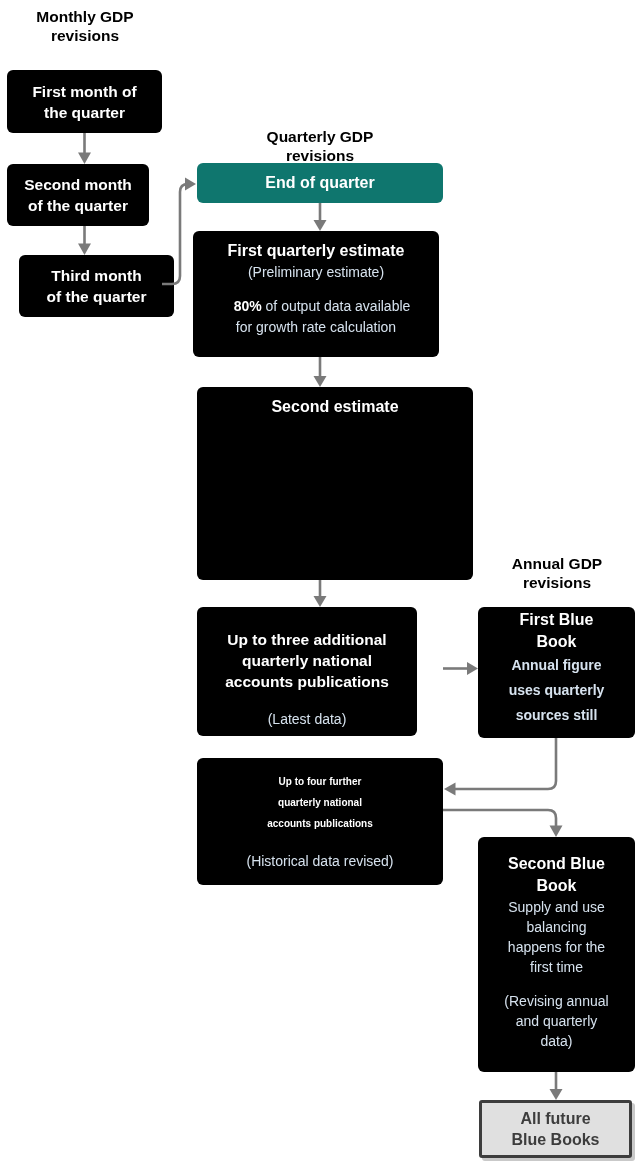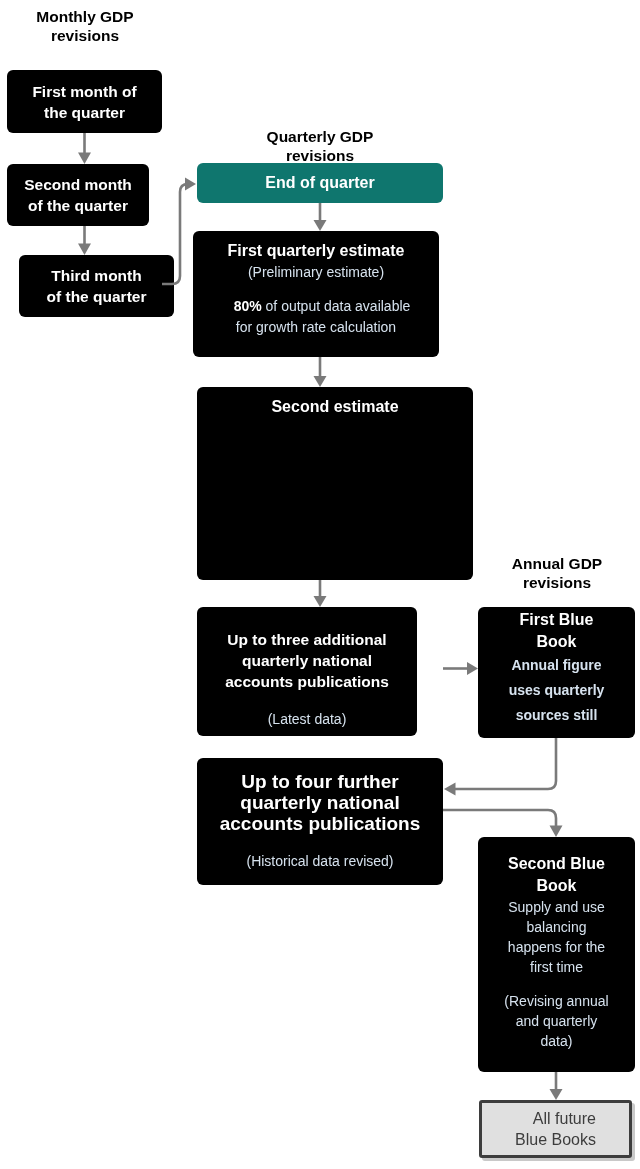--- a/index.html
+++ b/index.html
@@ -71,23 +71,23 @@
   .gap-sm { height: 14px; }
   .gap-md { height: 17px; }
   .q-pad { padding: 9px 14px 0 14px; }
   .finalbox {
     position: absolute;
     background: #e0e0e0;
     border: 3px solid #3d3d3d;
     border-radius: 3px;
     box-shadow: 3px 3px 0 #c9c9c9;
     color: #3d3d3d;
-    text-align: right;
+    text-align: center;
     box-sizing: border-box;
-    font-weight: normal;
+    font-weight: bold;
     font-size: 16px;
     line-height: 21px;
     white-space: pre-line;
   }
   .connectors {
     position: absolute;
     left: 0; top: 0;
     pointer-events: none;
   }
   .connectors path { stroke: #7a7a7a; stroke-width: 2.6; fill: none; }
@@ -137,21 +137,21 @@
 
   <div class="bluebox" style="left:197px; top:607px; width:220px; height:129px; padding-top:22px;">
     <p class="box-title" style="font-size:15.5px; line-height:21px;">Up to three additional
 quarterly national
 accounts publications</p>
     <div class="gap-md"></div>
     <p class="box-sub">(Latest data)</p>
   </div>
 
   <div class="bluebox" style="left:197px; top:758px; width:246px; height:127px; padding-top:13px;">
-    <p class="box-title" style="font-size:19px; line-height:21px;">Up to four further
+    <p class="box-title" style="font-size:10px; line-height:21px;">Up to four further
 quarterly national
 accounts publications</p>
     <div class="gap-md"></div>
     <p class="box-sub">(Historical data revised)</p>
   </div>
 
   <div class="bluebox" style="left:478px; top:607px; width:157px; height:131px; padding-top:2px;">
     <p class="box-title">First Blue
 Book</p>
     <p class="box-body" style="line-height:25px;font-weight:bold;">Annual figure

